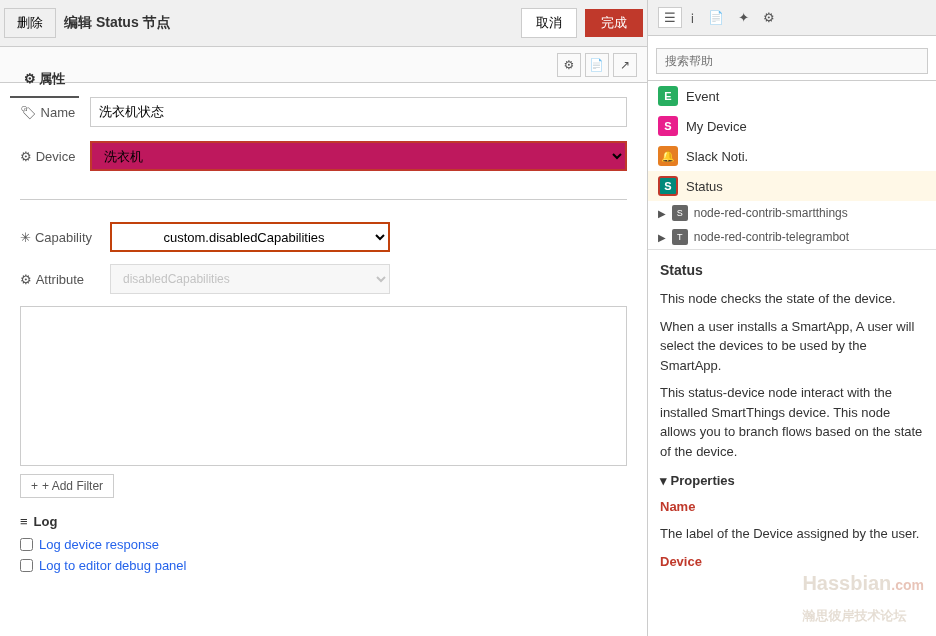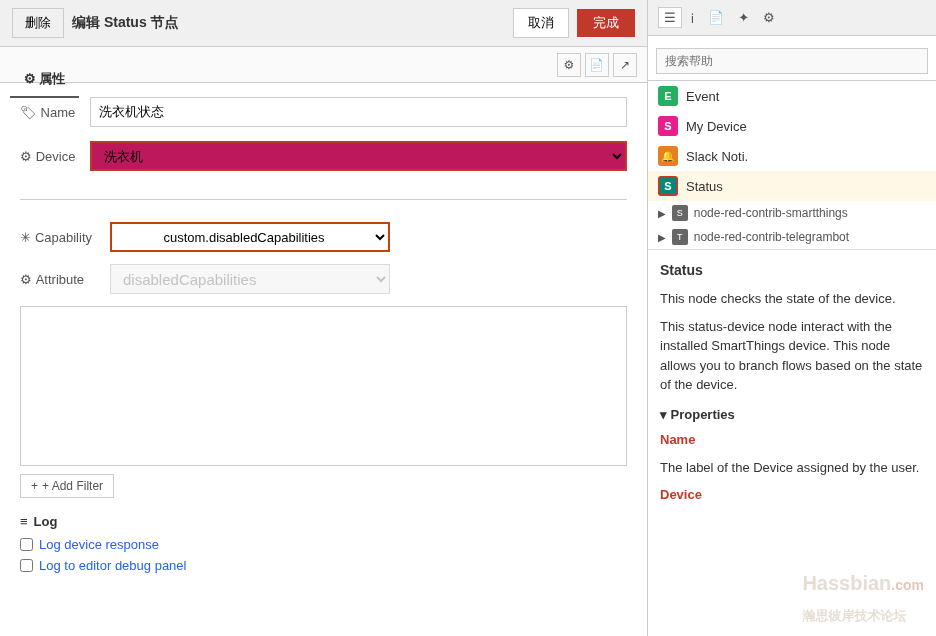--- a/index.html
+++ b/index.html
@@ -1,21 +1,21 @@
 <!DOCTYPE html>
 <html><head>
   <meta charset="utf-8">
   <style>
     * { box-sizing: border-box; margin: 0; padding: 0; }
     body { font-family: Arial, sans-serif; font-size: 13px; color: #333; display: flex; width: 936px; height: 636px; overflow: hidden; background: #fff; }
 
     
     .left-panel { width: 648px; display: flex; flex-direction: column; border-right: 1px solid #ccc; }
 
-    .top-bar { display: flex; align-items: center; padding: 8px 12px; background: #f0f0f0; border-bottom: 1px solid #ccc; gap: 8px; }
+    .top-bar { display: flex; align-items: center; padding: 8px 4px; background: #f0f0f0; border-bottom: 1px solid #ccc; gap: 8px; }
     .top-bar-title { font-size: 14px; font-weight: bold; flex: 1; }
     .btn-delete { background: #f0f0f0; border: 1px solid #ccc; padding: 5px 12px; cursor: pointer; font-size: 13px; }
     .btn-cancel { background: #fff; border: 1px solid #ccc; padding: 5px 14px; cursor: pointer; font-size: 13px; }
     .btn-done { background: #c0392b; color: #fff; border: none; padding: 5px 16px; cursor: pointer; font-size: 13px; }
 
     .editor-area { flex: 1; overflow-y: auto; padding: 0; }
 
     .tabs-bar { display: flex; align-items: center; border-bottom: 1px solid #ccc; padding: 0 10px; background: #fafafa; position: relative; height: 36px; }
     .tab-item { padding: 8px 14px; font-size: 13px; border-bottom: 2px solid transparent; cursor: pointer; margin-top: 31px; }
     .tab-item.active { border-bottom: 2px solid #555; font-weight: bold; }
@@ -27,21 +27,21 @@
     .form-label { width: 70px; display: flex; align-items: center; gap: 4px; font-size: 13px; color: #555; flex-shrink: 0; }
     .form-input { flex: 1; height: 30px; padding: 4px 8px; border: 1px solid #ccc; font-size: 13px; outline: none; }
     .form-select { flex: 1; height: 30px; padding: 4px 8px; border: 2px solid #c0392b; font-size: 13px; background: #be185d; outline: none; }
 
     .filter-section { padding: 10px 20px 0; }
     .filter-title { font-weight: bold; font-size: 13px; margin-bottom: 12px; }
 
     .filter-row { display: flex; align-items: center; margin-bottom: 12px; }
     .filter-label { width: 90px; display: flex; align-items: center; gap: 4px; font-size: 13px; color: #555; flex-shrink: 0; }
     .filter-select { flex: 1; max-width: 280px; height: 30px; padding: 4px 8px; border: 2px solid #c2410c; font-size: 13px; background: #fff; outline: none; text-align: center; }
-    .filter-select-disabled { flex: 1; max-width: 280px; height: 30px; padding: 4px 8px; border: 1px solid #ccc; font-size: 15px; background: #f5f5f5; color: #aaa; outline: none; }
+    .filter-select-disabled { flex: 1; max-width: 280px; height: 30px; padding: 4px 8px; border: 1px solid #ccc; font-size: 12px; background: #f5f5f5; color: #aaa; outline: none; }
 
     .textarea-area { margin: 8px 20px; border: 1px solid #ccc; height: 160px; background: #fff; }
 
     .add-filter-btn { margin: 8px 20px; padding: 4px 10px; background: #fff; border: 1px solid #ccc; cursor: pointer; font-size: 12px; display: flex; align-items: center; gap: 4px; color: #555; }
 
     .log-section { padding: 8px 20px; }
     .log-title { font-size: 13px; font-weight: bold; margin-bottom: 8px; display: flex; align-items: center; gap: 6px; }
     .log-item { display: flex; align-items: center; gap: 6px; margin-bottom: 6px; font-size: 13px; }
     .log-item label { color: #2563eb; cursor: pointer; }
     .log-checkbox { cursor: pointer; }
@@ -213,20 +213,21 @@
     <div class="node-group">
       <span class="chevron">▶</span>
       <div class="node-group-badge">T</div>
       <span>node-red-contrib-telegrambot</span>
     </div>
   </div>
 
   <div class="help-content" style="position:relative;">
     <h3>Status</h3>
     <p>This node checks the state of the device.</p>
+    <p>When a user installs a SmartApp, A user will select the devices to be used by the SmartApp.</p>
     <p>This status-device node interact with the installed SmartThings device. This node allows you to branch flows based on the state of the device.</p>
 
     <div class="prop-section">
       <h4>
         <span>▾</span>
         <span>Properties</span>
       </h4>
       <p><span class="prop-name">Name</span></p>
       <p>The label of the Device assigned by the user.</p>
       <p><span class="prop-name">Device</span></p>

